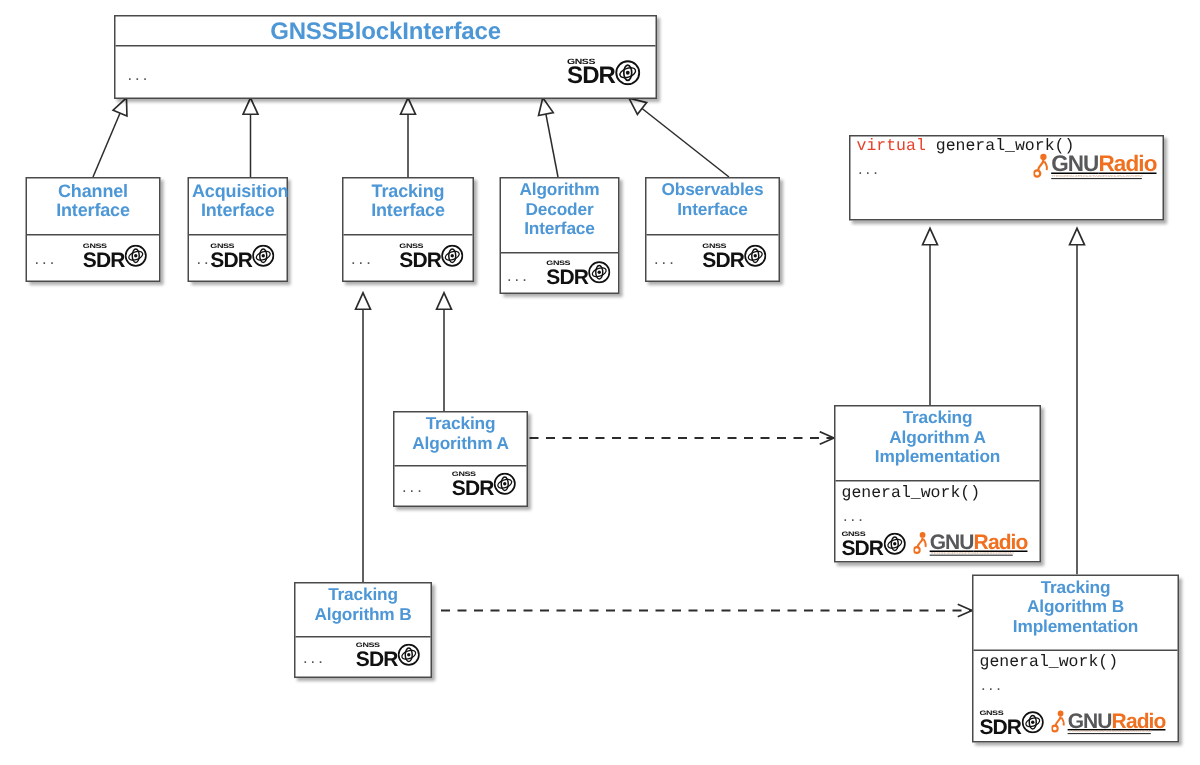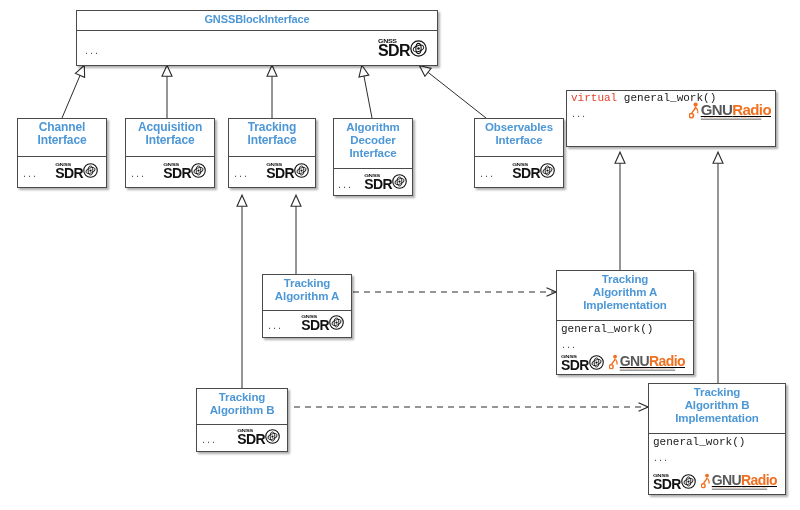--- a/index.html
+++ b/index.html
@@ -153,21 +153,21 @@
     </g>
 
     <g stroke="#2c2c2c" stroke-width="1.2" fill="none" stroke-dasharray="6 5">
 
       <path d="M 353,292 L 556,292" marker-end="url(#open-arrow)"></path>
       <path d="M 294,407 L 648,407" marker-end="url(#open-arrow)"></path>
     </g>
   </svg>
 
   <div class="uml" style="left:76px; top:10px; width:362px; height:56px;">
-    <div class="title" style="font-size:11px; height:20px;">GNSSBlockInterface</div>
+    <div class="title" style="font-size:16px; height:20px;">GNSSBlockInterface</div>
     <div class="body">
       <div class="dots" style="position:absolute; left:8px; top:14px;">...</div>
       <div class="logo-row" style="right:10px; top:6px;">
         <span class="gnsssdr">
           <span class="stack">
             <span class="gnss-small" style="font-size:7px; margin-bottom:-1px;">GNSS</span>
             <span class="sdr-big" style="font-size:16px;">SDR</span>
           </span>
           <svg class="orbit" width="17" height="17" viewBox="0 0 20 20">
             <circle cx="10" cy="10" r="9" fill="none" stroke="#111" stroke-width="1.5"></circle>
@@ -197,21 +197,21 @@
             <circle cx="10" cy="10" r="9" fill="none" stroke="#111" stroke-width="1.5"></circle>
             <ellipse cx="10" cy="10" rx="3.1" ry="6" fill="none" stroke="#111" stroke-width="1.3"></ellipse>
             <ellipse cx="10" cy="10" rx="6.4" ry="3.4" fill="none" stroke="#111" stroke-width="1.1" transform="rotate(-20 10 10)"></ellipse>
             <circle cx="10" cy="10" r="1.5" fill="#111"></circle>
           </svg>
         </span>
       </div>
     </div>
   </div>
 
-  <div class="uml" style="left:125px; top:118px; width:90px; height:70px;">
+  <div class="uml" style="left:125px; top:118px; width:67px; height:70px;">
     <div class="title" style="font-size:12px; height:38px;">
       <div>Acquisition</div>
       <div>Interface</div>
     </div>
     <div class="body">
       <div class="dots" style="position:absolute; left:5px; top:11px;">...</div>
       <div class="logo-row" style="right:8px; top:4px;">
         <span class="gnsssdr">
           <span class="stack">
             <span class="gnss-small" style="font-size:6px; margin-bottom:-1px;">GNSS</span>
@@ -270,21 +270,21 @@
             <circle cx="10" cy="10" r="9" fill="none" stroke="#111" stroke-width="1.5"></circle>
             <ellipse cx="10" cy="10" rx="3.1" ry="6" fill="none" stroke="#111" stroke-width="1.3"></ellipse>
             <ellipse cx="10" cy="10" rx="6.4" ry="3.4" fill="none" stroke="#111" stroke-width="1.1" transform="rotate(-20 10 10)"></ellipse>
             <circle cx="10" cy="10" r="1.5" fill="#111"></circle>
           </svg>
         </span>
       </div>
     </div>
   </div>
 
-  <div class="uml" style="left:430px; top:118px; width:90px; height:70px;margin-left:44px;">
+  <div class="uml" style="left:430px; top:118px; width:90px; height:70px;">
     <div class="title" style="font-size:11.5px; height:38px;">
       <div>Observables</div>
       <div>Interface</div>
     </div>
     <div class="body">
       <div class="dots" style="position:absolute; left:5px; top:11px;">...</div>
       <div class="logo-row" style="right:8px; top:4px;">
         <span class="gnsssdr">
           <span class="stack">
             <span class="gnss-small" style="font-size:6px; margin-bottom:-1px;">GNSS</span>

